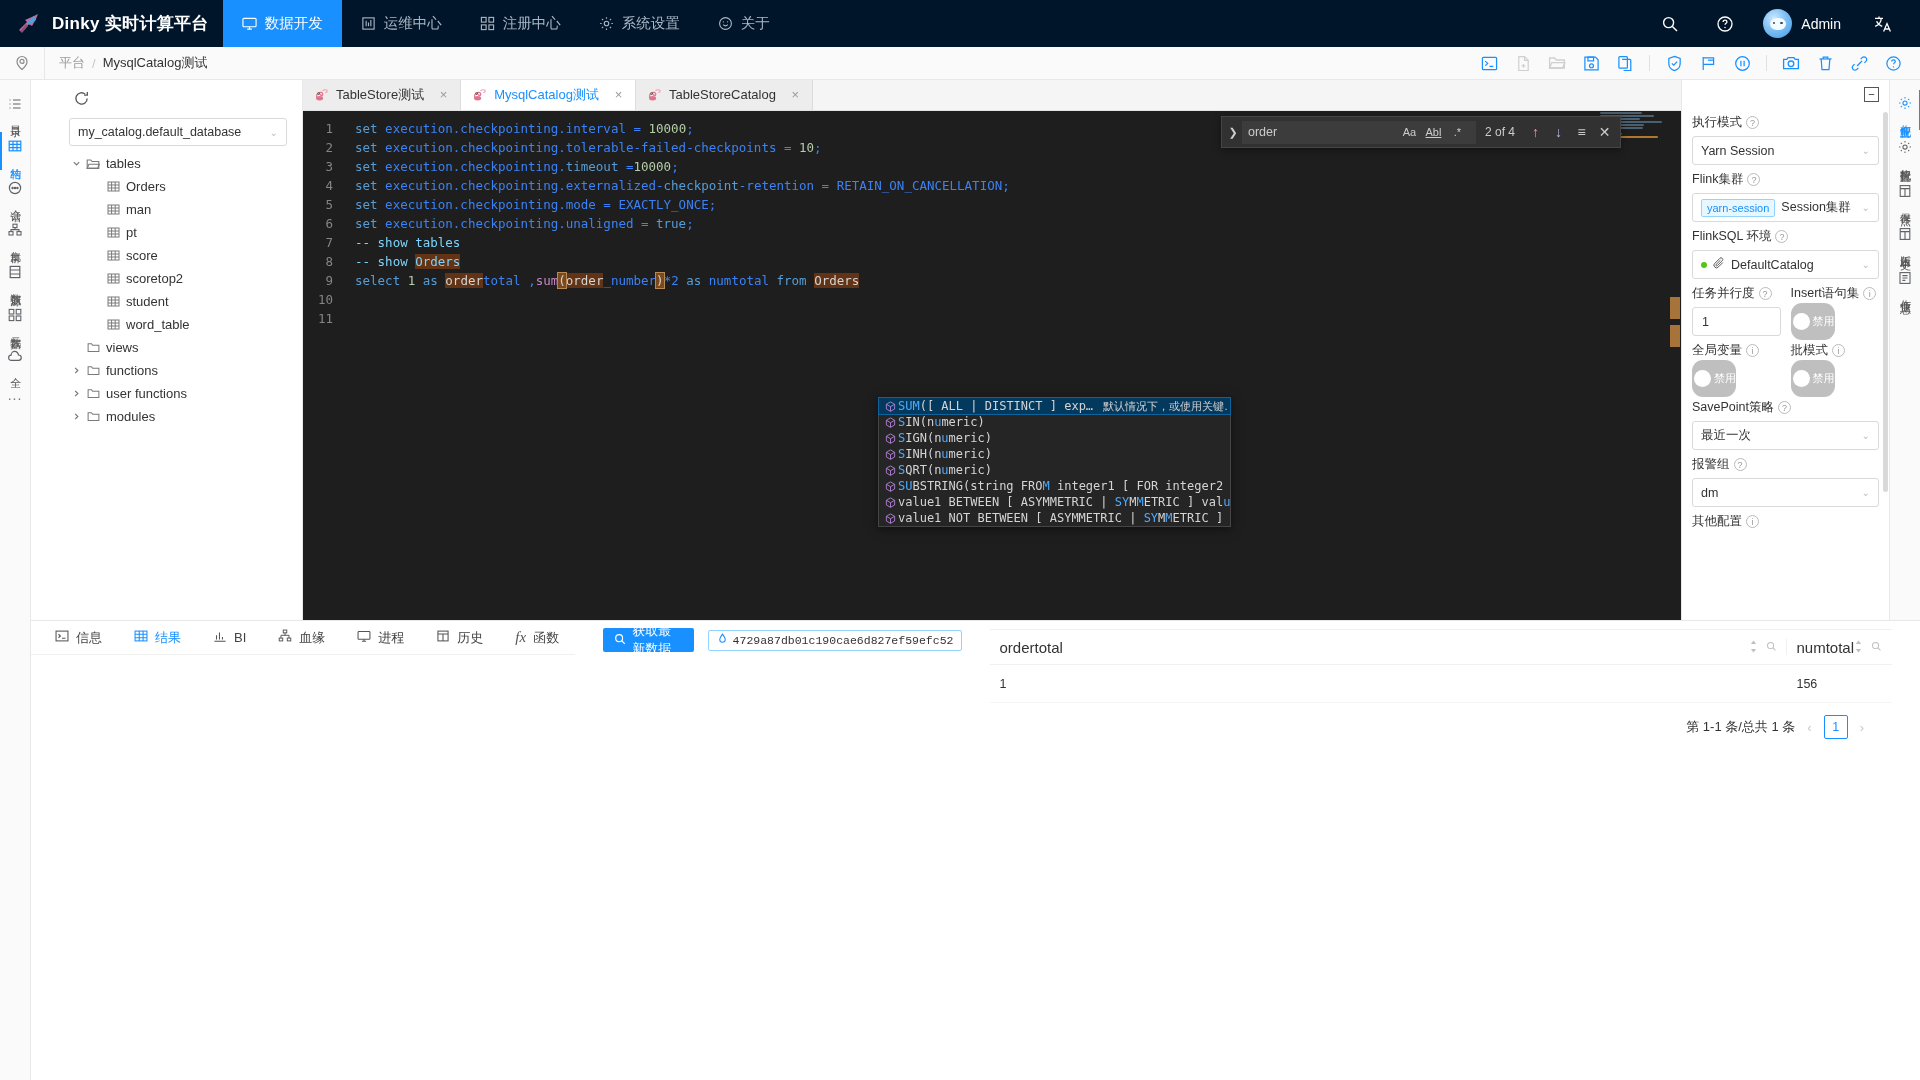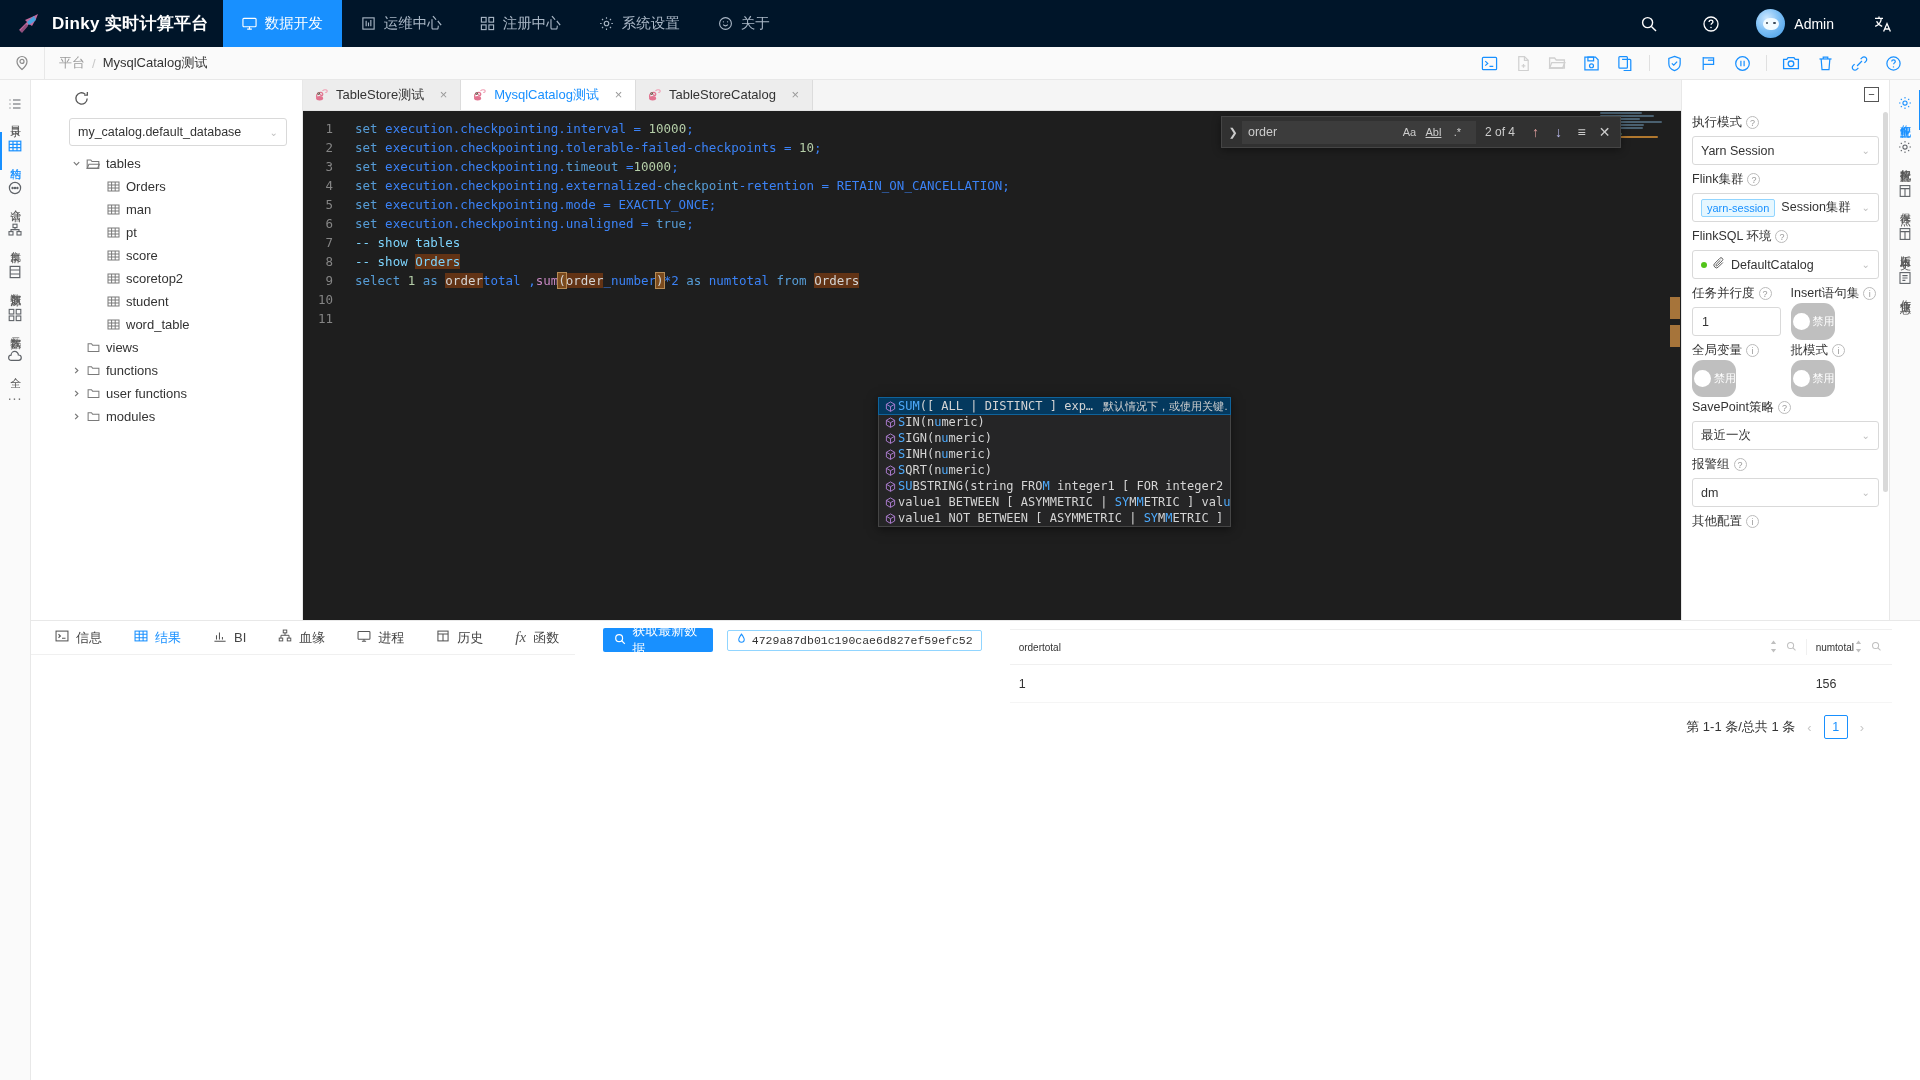--- a/index.html
+++ b/index.html
@@ -21,21 +21,21 @@
   .brand { display:flex; align-items:center; padding:0 14px 0 16px; gap:10px; height:47px;}
   .brand-logo { width:26px; height:26px; display:flex; align-items:center; justify-content:center;}
   .brand-title { color:#ffffff; font-size:17px; font-weight:bold; white-space:nowrap; letter-spacing:.3px;}
   .navitems { display:flex; align-items:center; height:59px; }
   .navitem {
     display:flex; align-items:center; gap:8px; height:47px; padding:0 19px;
     color:#a9b7c6; font-size:14.5px; white-space:nowrap; cursor:pointer;
   }
   .navitem.active { background:#1890ff; color:#fff; }
   .navitem svg { display:block; }
-  .nav-right { margin-left:auto; display:flex; align-items:center; gap:16px; padding-right:14px; height:49px;}
+  .nav-right { margin-left:auto; display:flex; align-items:center; gap:9px; padding-right:14px; height:49px;}
   .nav-icon-btn { width:46px; height:47px; display:flex; align-items:center; justify-content:center; cursor:pointer;}
   .user-box { display:flex; align-items:center; gap:9px; padding:0 10px 0 6px; height:47px; cursor:pointer;}
   .avatar {
     width:29px; height:29px; border-radius:50%;
     background: radial-gradient(circle at 38% 33%, #cfe8ff 0%, #7fc0f5 45%, #3f9ae8 100%);
     display:flex; align-items:center; justify-content:center; overflow:hidden;
   }
   .avatar .face { width:16px; height:12px; background:#f2fbff; border-radius:8px/7px; position:relative;}
   .avatar .face:before, .avatar .face:after {
     content:''; position:absolute; top:4px; width:2.5px; height:2.5px; background:#3b4a5a; border-radius:50%;
@@ -234,21 +234,21 @@
     background:#1890ff; color:#fff; height:24px; display:flex; align-items:center; gap:6px;
     padding:0 11px; font-size:13px; border-radius:2px; cursor:pointer;
   }
   .chip {
     border:1px solid #91d5ff; background:#fff; color:#333; height:21px; display:flex;
     align-items:center; gap:5px; padding:0 8px; font-size:11.5px; border-radius:2px; cursor:pointer;
     font-family:Liberation Mono, monospace;
   }
   .restable { margin:8px 28px 0 28px; }
   .rthead { display:flex; height:36px; border-top:1px solid #f0f0f0; border-bottom:1px solid #f0f0f0; background:#fff;}
-  .rth { display:flex; align-items:center; font-size:10px; color:#333; padding-left:9px; position:relative;}
+  .rth { display:flex; align-items:center; font-size:15px; color:#333; padding-left:9px; position:relative;}
   .rth .sorter { margin-left:auto; display:flex; align-items:center; gap:8px; padding-right:10px; color:#bfbfbf; font-size:11px;}
   .rth .vsep { position:absolute; right:0; top:9px; bottom:9px; width:1px; background:#f0f0f0;}
   .rtrow { display:flex; height:38px; border-bottom:1px solid #f5f5f5;}
   .rtd { display:flex; align-items:center; font-size:12.5px; color:#333; padding-left:9px;}
   .col-a { width:797px; flex:0 0 797px;}
   .col-b { flex:1;}
   .pager { display:flex; align-items:center; justify-content:flex-end; gap:10px; padding:12px 26px 0 0; font-size:13px; color:#333;}
   .pg-arrow { color:#c8c8c8; cursor:pointer; padding:0 2px;}
   .pg-num {
     width:24px; height:24px; border:1px solid #1890ff; color:#1890ff; display:flex;

